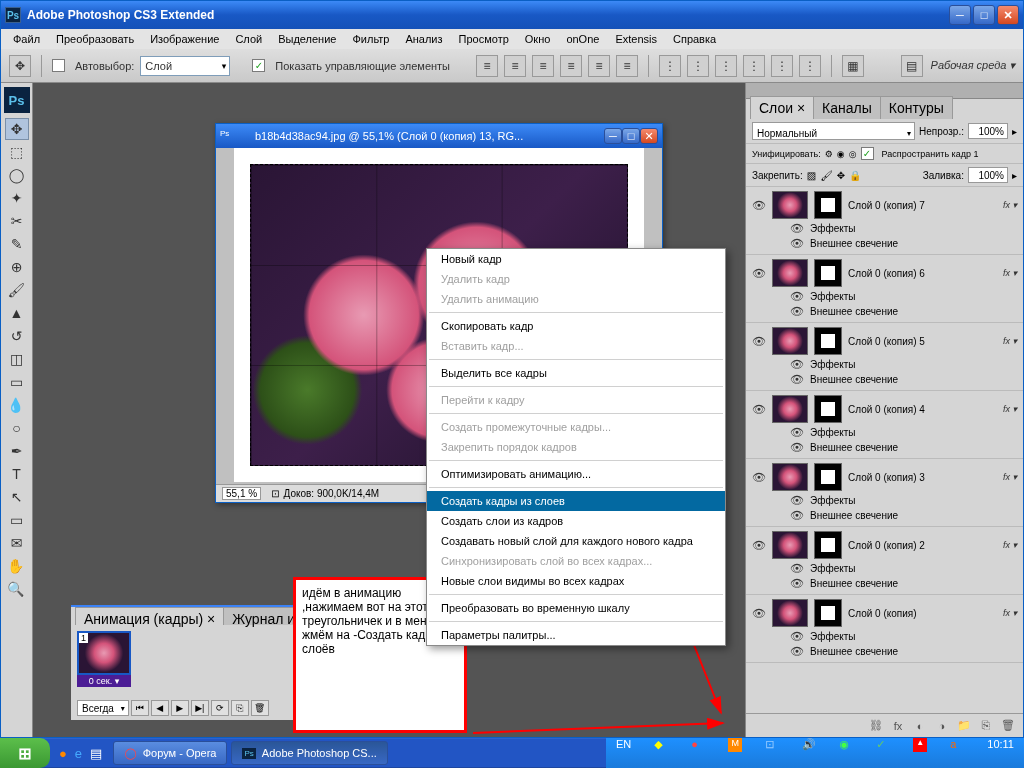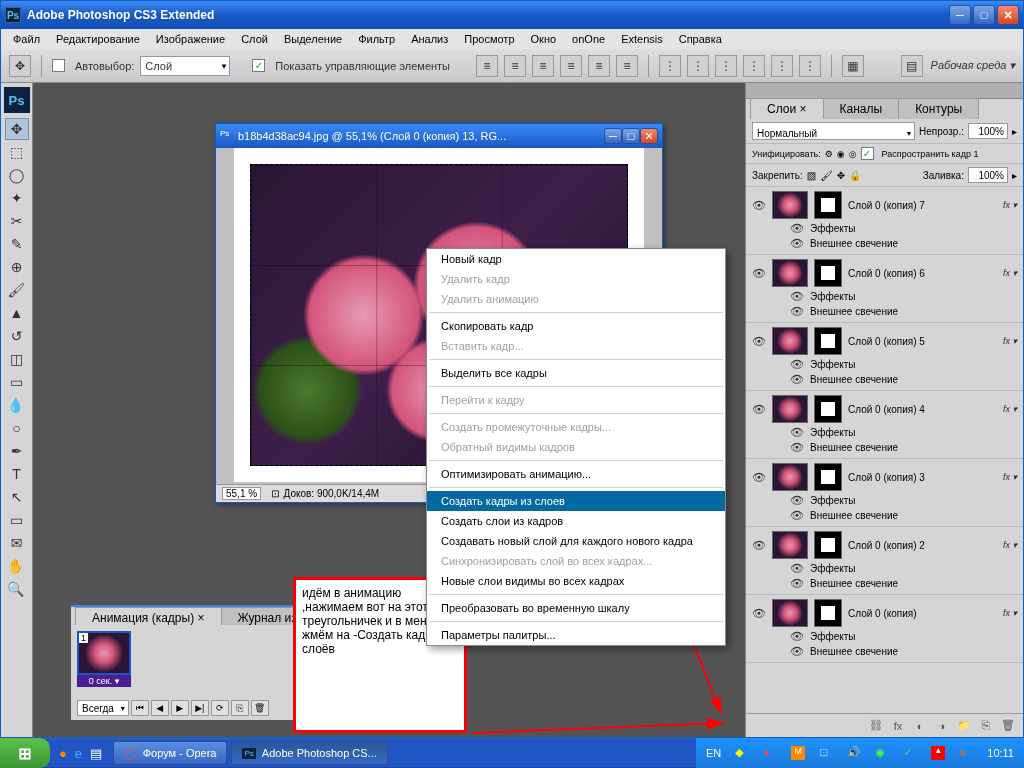--- a/index.html
+++ b/index.html
@@ -5,21 +5,21 @@
 * { box-sizing: border-box; margin: 0; padding: 0; font-family: Tahoma, sans-serif; }
 body { width: 1024px; height: 768px; overflow: hidden; background: #ece9d8; position: relative; }
 
 
 .taskbar { position: absolute; bottom: 0; left: 0; right: 0; height: 30px; background: linear-gradient(#3168d5, #2255c4 5%, #2255c4 95%, #1a3f8f); display: flex; align-items: center; }
 .start-btn { width: 50px; height: 30px; background: linear-gradient(#5cbf4b, #3a9832); border-radius: 0 10px 10px 0; display:flex;align-items:center;justify-content:center;color:#fff;font-weight:bold;font-size:16px; }
 .task-icons { display:flex; gap:2px; padding:0 6px; }
 .task-icons span { color:#fff; font-size:13px; padding: 2px 3px; }
 .task-btn { height: 24px; background: linear-gradient(#5a8de0,#3868c4); border:1px solid #2a4f9a; border-radius:3px; color:#fff; font-size:11px; padding:0 10px; display:flex;align-items:center;gap:6px;margin:0 2px; }
 .task-btn.active { background: linear-gradient(#2a5698,#3868c4); }
-.tray { margin-left:auto; background:linear-gradient(#1e90ff,#1a7adb); height:30px; display:flex;align-items:center;padding:0 10px;gap:14px;color:#fff;font-size:11px; }
+.tray { margin-left:auto; background:linear-gradient(#1e90ff,#1a7adb); height:30px; display:flex;padding:0 10px;gap:23px;color:#fff;font-size:11px; }
 .tray-icon { width:14px;height:14px; display:inline-block; }
 
 
 .app-window { position:absolute; left:0; top:0; right:0; bottom:30px; background:#545454; border:1px solid #0a5fc4; display:flex; flex-direction:column; }
 .titlebar { height:28px; background:linear-gradient(#3c8af7,#1858c5 50%,#1451b8); display:flex; align-items:center; padding:0 4px; color:#fff; font-size:12px; font-weight:bold; }
 .titlebar .ps-icon { width:16px;height:16px;background:#0a2340;color:#5bc0eb;font-size:10px;font-weight:bold;display:flex;align-items:center;justify-content:center;margin-right:6px;border:1px solid #3a6090; }
 .winbtns { margin-left:auto; display:flex; gap:2px; }
 .winbtn { width:22px;height:20px;background:linear-gradient(#7ba7e8,#3568c8);border:1px solid #2a4f9a;border-radius:3px;color:#fff;display:flex;align-items:center;justify-content:center;font-size:11px; }
 .winbtn.close{background:linear-gradient(#f58b6e,#d44820);}
 
@@ -48,21 +48,21 @@
 .doc-titlebar .spacer{flex:1;}
 .doc-body { position:absolute; left:18px; top:24px; right:18px; bottom:20px; background:#fff; }
 .doc-photo { position:absolute; left:16px; top:16px; right:16px; bottom:16px; background: radial-gradient(circle at 60% 40%, #e89ab3 0%, #d4537a 20%, transparent 22%), radial-gradient(circle at 30% 50%, #e89ab3 0%, #d4537a 18%, transparent 20%), radial-gradient(circle at 50% 75%, #e89ab3 0%, #d4537a 16%, transparent 18%), radial-gradient(circle at 75% 65%, #e89ab3 0%, #d4537a 14%, transparent 16%), radial-gradient(circle at 15% 75%, #4a7a2a 0%, #2d5018 12%, transparent 14%), linear-gradient(135deg, #2a1535 0%, #3d1f4a 50%, #1a0f25 100%); border:1px dashed #000; }
 .grid-overlay { position:absolute; inset:0; background-image: linear-gradient(to right, rgba(0,0,0,0.3) 1px, transparent 1px), linear-gradient(to bottom, rgba(0,0,0,0.3) 1px, transparent 1px); background-size: 33.33% 33.33%; }
 .zoom-info { position:absolute; left:0; bottom:0; height:18px; background:#dcdcdc;border-top:1px solid #999;font-size:10px;display:flex;align-items:center;padding:0 6px;color:#000;width:100%; }
 
 
 .panels { width:278px; background:#d5d5d5; border-left:1px solid #888; display:flex; flex-direction:column; font-size:10px; }
 .panel-collapse { height:16px; background:#b0b0b0;border-bottom:1px solid #888; }
 .panel-tabs { height:20px; background:#d5d5d5; display:flex; align-items:flex-end; padding:0 4px; gap:0; }
-.ptab { padding:3px 16px; font-size:12px; background:#c0c0c0; border:1px solid #999; border-bottom:none; cursor:default; margin-right:-1px; }
+.ptab { padding:3px 8px; font-size:14px; background:#c0c0c0; border:1px solid #999; border-bottom:none; cursor:default; margin-right:-1px; }
 .ptab.active { background:#d5d5d5; }
 .panel-row { display:flex; align-items:center; padding:3px 6px; gap:4px; background:#d5d5d5; border-bottom:1px solid #bbb; }
 .mini-select { height:18px; border:1px solid #999; background:#fff; font-size:10px; padding:4px 14px 0 4px; display:inline-flex;align-items:center;position:relative;flex:1; }
 .mini-select::after{content:"▾";position:absolute;right:3px;font-size:8px;}
 .pct-field { width:40px;height:16px;border:1px solid #999;background:#fff;font-size:10px;display:inline-flex;align-items:center;justify-content:flex-end;padding:0 3px; }
 
 .layer-list { flex:1; overflow-y:auto; background:#d5d5d5; }
 .layer-item { border-bottom:1px solid #bbb; padding:4px 6px; display:flex; flex-direction:column; gap:2px; }
 .layer-main { display:flex; align-items:center; gap:6px; }
 .eye { width:14px;height:14px;display:flex;align-items:center;justify-content:center;font-size:11px;color:#333; }
@@ -114,21 +114,21 @@
     <span>Adobe Photoshop CS3 Extended</span>
     <div class="winbtns">
       <div class="winbtn">─</div>
       <div class="winbtn">□</div>
       <div class="winbtn close">✕</div>
     </div>
   </div>
 
   <div class="menubar">
     <span>Файл</span>
-    <span>Редактирование</span>
+    <span>Преобразовать</span>
     <span>Изображение</span>
     <span>Слой</span>
     <span>Выделение</span>
     <span>Фильтр</span>
     <span>Анализ</span>
     <span>Просмотр</span>
     <span>Окно</span>
     <span>onOne</span>
     <span>Extensis</span>
     <span>Справка</span>
@@ -189,21 +189,21 @@
       <div class="tool">▭</div>
       <div class="tool">✉</div>
       <div class="tool">✋</div>
       <div class="tool">🔍</div>
     </div>
 
     <div class="canvas-area">
       <div class="docwin">
         <div class="doc-titlebar">
           <div class="ps-icon" style="width:14px;height:14px;font-size:8px;">Ps</div>
-          <span style="margin-left:4px;">b18b4d38ac94.jpg @ 55,1% (Слой 0 (копия) 13, RG...</span>
+          <span style="margin-left:21px;">b18b4d38ac94.jpg @ 55,1% (Слой 0 (копия) 13, RG...</span>
           <span class="spacer"></span>
           <div class="winbtn" style="width:18px;height:16px;">─</div>
           <div class="winbtn" style="width:18px;height:16px;">□</div>
           <div class="winbtn close" style="width:18px;height:16px;">✕</div>
         </div>
         <div class="doc-body">
           <div class="doc-photo">
             <div class="grid-overlay"></div>
           </div>
         </div>
@@ -445,21 +445,21 @@
     <div class="ctx-item disabled">Удалить анимацию</div>
     <div class="ctx-sep"></div>
     <div class="ctx-item">Скопировать кадр</div>
     <div class="ctx-item disabled">Вставить кадр...</div>
     <div class="ctx-sep"></div>
     <div class="ctx-item">Выделить все кадры</div>
     <div class="ctx-sep"></div>
     <div class="ctx-item disabled">Перейти к кадру</div>
     <div class="ctx-sep"></div>
     <div class="ctx-item disabled">Создать промежуточные кадры...</div>
-    <div class="ctx-item disabled">Обратный видимы кадров</div>
+    <div class="ctx-item disabled">Закрепить порядок кадров</div>
     <div class="ctx-sep"></div>
     <div class="ctx-item">Оптимизировать анимацию...</div>
     <div class="ctx-sep"></div>
     <div class="ctx-item highlight">Создать кадры из слоев</div>
     <div class="ctx-item">Создать слои из кадров</div>
     <div class="ctx-item">Создавать новый слой для каждого нового кадра</div>
     <div class="ctx-item disabled">Синхронизировать слой во всех кадрах...</div>
     <div class="ctx-item">Новые слои видимы во всех кадрах</div>
     <div class="ctx-sep"></div>
     <div class="ctx-item">Преобразовать во временную шкалу</div>

